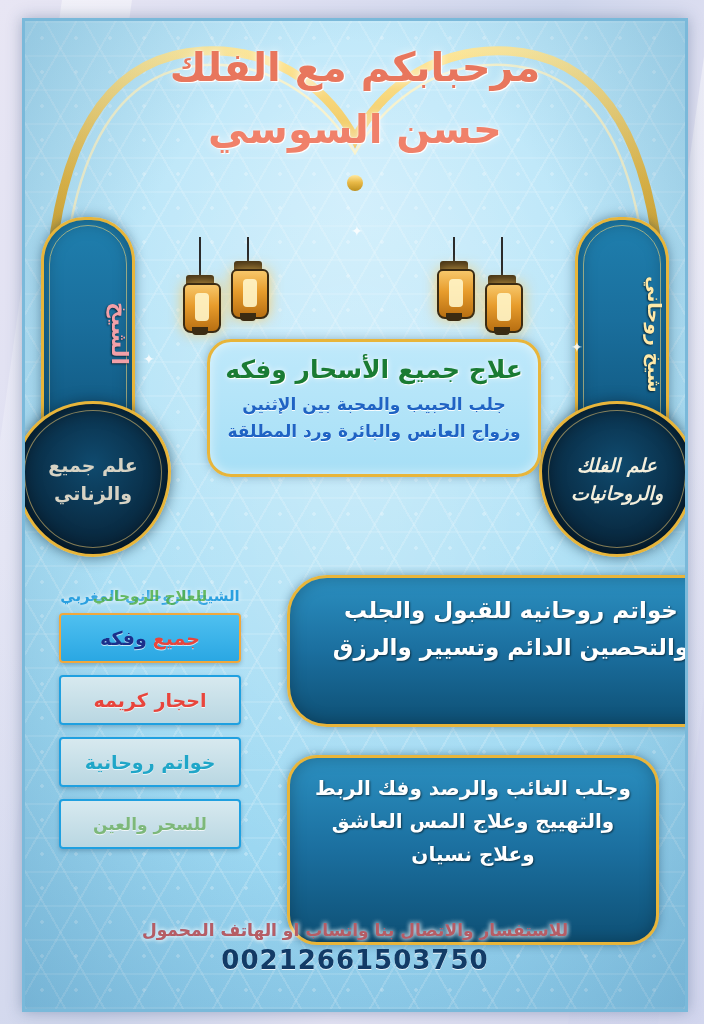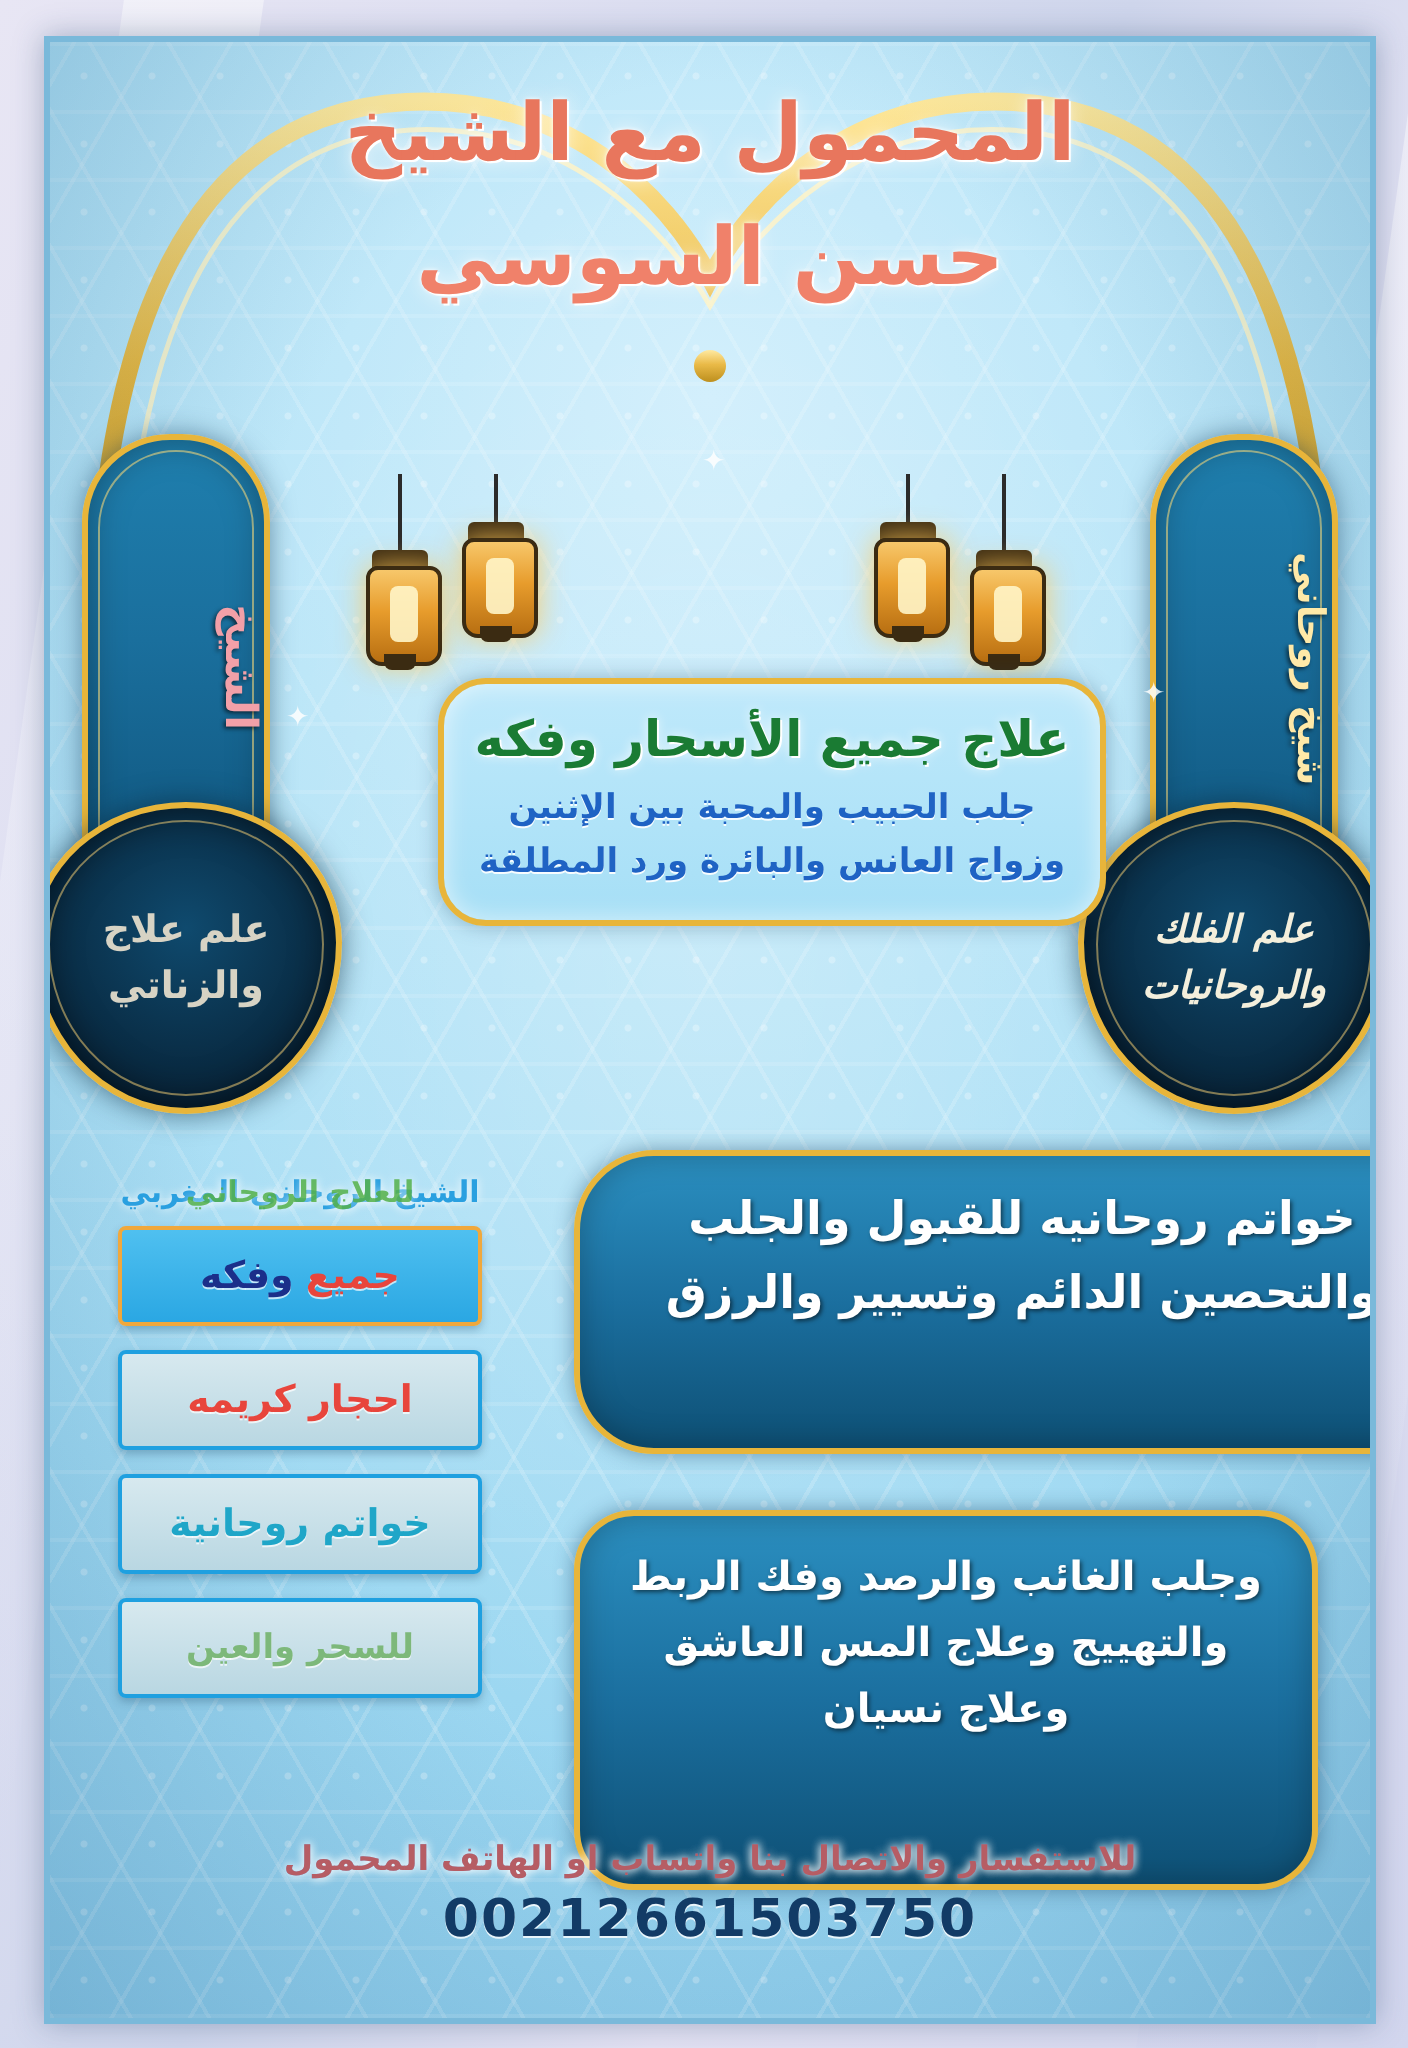--- a/index.html
+++ b/index.html
@@ -227,24 +227,24 @@
     padding: 0 10px;
   }
   #medallion-left  { left: -10px; top: 380px; }
   #medallion-left .medallion-text { color: #d7d3c4; }
   #medallion-right { right: -10px; top: 380px; }
   #medallion-right .medallion-text { color: #f4efdc; font-style: italic; }
 
   
   #center-box {
     position: absolute;
-    left: 194px;
+    left: 182px;
     top: 318px;
     width: 300px;
-    padding: 12px 14px 16px;
+    padding: 12px 14px 30px;
     background: linear-gradient(180deg, #bfe9fb 0%, #a6dff6 100%);
     border: 3px solid #e8b53a;
     border-radius: 24px;
     box-shadow: 0 0 10px rgba(30,70,100,0.35), inset 0 0 12px rgba(255,255,255,0.6);
     text-align: center;
     direction: rtl;
   }
   #center-title {
     font-size: 25px;
     font-weight: bold;
@@ -420,21 +420,21 @@
       </defs>
       <path d="M14,318 C14,140 60,30 170,24 C250,20 300,70 322,112 C344,70 394,20 474,24 C584,30 630,140 630,318" fill="none" stroke="url(#goldg)" stroke-width="9" stroke-linecap="round"></path>
       <path d="M28,318 C28,150 72,44 172,38 C248,34 298,84 322,126 C346,84 396,34 472,38 C572,44 616,150 616,318" fill="none" stroke="#fff3c4" stroke-width="2.5" opacity="0.85"></path>
       <path d="M322,112 L322,150" stroke="url(#goldg)" stroke-width="5"></path>
       <circle cx="322" cy="156" r="8" fill="url(#goldg)"></circle>
     </svg>
 
     <div id="vignette"></div>
 
     <div id="header">
-      <div class="hdr-line1">المحمول مع الشيخ</div>
+      <div class="hdr-line1">مرحبابكم مع الفلك</div>
       <div class="hdr-line2">حسن السوسي</div>
     </div>
 
     <div class="lantern-group" style="left:150px; top:216px; width:120px; height:110px;">
       <div class="lantern" style="left:8px; top:0; width:34px; height:104px;">
         <div class="cord" style="height:40px;"></div>
         <div class="cap" style="top:38px;"></div>
         <div class="body" style="top:46px;"></div>
         <div class="foot" style="top:90px;"></div>
       </div>
@@ -465,21 +465,21 @@
       <div class="inner-line"></div>
       <div class="side-panel-text">الشيخ</div>
     </div>
 
     <div class="side-panel" id="side-right">
       <div class="inner-line"></div>
       <div class="side-panel-text">شيخ روحاني</div>
     </div>
 
     <div class="medallion" id="medallion-left">
-      <div class="medallion-text" style="white-space:pre-line;">علم علاج
+      <div class="medallion-text" style="white-space:pre-line;">علم جميع
 والزناتي</div>
     </div>
     <div class="medallion" id="medallion-right">
       <div class="medallion-text" style="white-space:pre-line;">علم الفلك
 والروحانيات</div>
     </div>
 
     <div id="center-box">
       <div id="center-title">علاج جميع الأسحار وفكه</div>
       <div id="center-sub">جلب الحبيب والمحبة بين الإثنين  وزواج العانس والبائرة ورد المطلقة</div>

